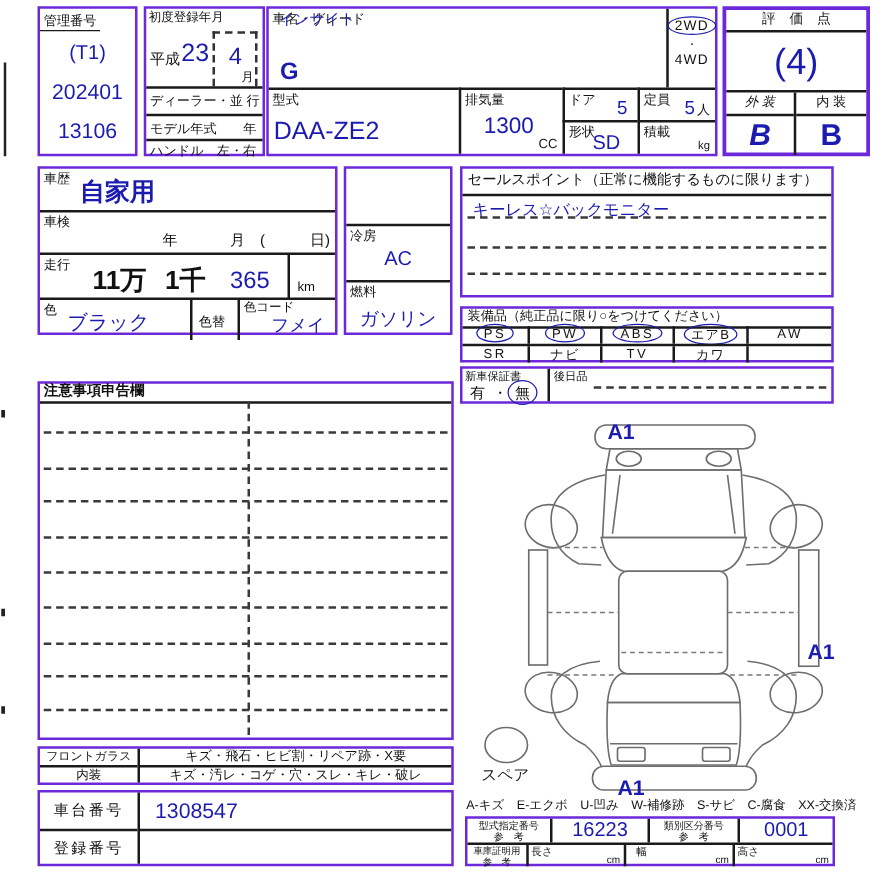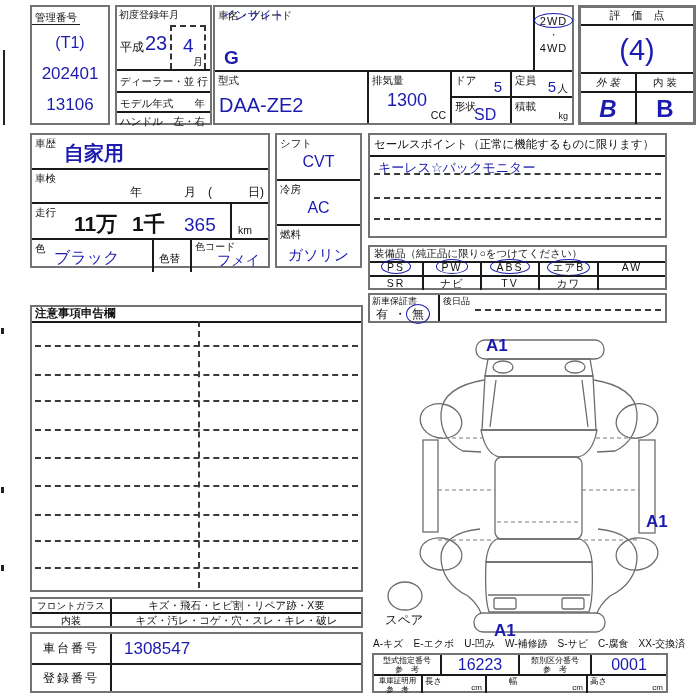--- a/index.html
+++ b/index.html
@@ -1,18 +1,18 @@
 <!DOCTYPE html>
 <html><head>
 <meta charset="utf-8">
 <style>
   html,body{margin:0;padding:0;background:#fff;}
   body{font-family:"Liberation Sans","DejaVu Sans",sans-serif;color:#111;}
   #sheet{position:relative;width:700px;height:700px;background:#ffffff;overflow:hidden;}
-  .b{position:absolute;box-sizing:border-box;border:2px solid #737373;background:#fff;}
+  .b{position:absolute;box-sizing:border-box;border:2px solid #6d28d9;background:#fff;}
   .a{position:absolute;box-sizing:border-box;}
   .lab{font-size:10.5px;color:#111;line-height:1.15;}
   .blue{color:#1b1bb0;}
   .ctr{text-align:center;}
   .dashh{border-top:2px dashed #3a3a3a;}
   .dashv{border-left:2px dashed #3a3a3a;}
   .bt{border-top:2px solid #1a1a1a;}
   .bl{border-left:2px solid #1a1a1a;}
   .br{border-right:2px solid #1a1a1a;}
   .bb{border-bottom:2px solid #1a1a1a;}
@@ -145,24 +145,20 @@
       </div>
       <div class="a bl" style="left:158px;top:0;width:78px;height:32px;">
         <span class="lab" style="position:absolute;left:3px;top:1px;font-size:10px;">色コード</span>
         <span class="blue" style="position:absolute;right:8px;bottom:2px;font-size:14px;">フメイ</span>
       </div>
     </div>
   </div>
 
 
   <div class="b" style="left:275px;top:133px;width:87px;height:135px;">
-    <div class="a" style="left:0;top:0;width:83px;height:44px;">
-      <span class="lab" style="position:absolute;left:3px;top:2px;">シフト</span>
-      <span class="blue ctr" style="position:absolute;left:0;right:0;top:18px;font-size:16px;">CVT</span>
-    </div>
     <div class="a bt" style="left:0;top:44px;width:83px;height:45px;">
       <span class="lab" style="position:absolute;left:3px;top:2px;">冷房</span>
       <span class="blue ctr" style="position:absolute;left:0;right:0;top:18px;font-size:16px;">AC</span>
     </div>
     <div class="a bt" style="left:0;top:89px;width:83px;height:42px;">
       <span class="lab" style="position:absolute;left:3px;top:2px;">燃料</span>
       <span class="blue ctr" style="position:absolute;left:0;right:0;top:20px;font-size:15px;">ガソリン</span>
     </div>
   </div>
 
@@ -311,21 +307,21 @@
         <div class="lab" style="font-size:8px;margin-top:1px;">類別区分番号</div>
         <div class="lab" style="font-size:8px;">参　考</div>
       </div>
       <div class="a blue ctr" style="left:218px;width:74px;height:19px;font-size:16px;line-height:19px;">0001</div>
     </div>
     <div class="a bt" style="left:0;top:19px;width:292px;height:17px;">
       <div class="a br ctr" style="left:0;width:49px;height:17px;">
         <div class="lab" style="font-size:7.5px;margin-top:1px;">車庫証明用</div>
         <div class="lab" style="font-size:7.5px;">参　考</div>
       </div>
-      <div class="a br" style="left:49px;width:64px;height:17px;">
+      <div class="a br" style="left:49px;width:78px;height:17px;">
         <span class="lab" style="position:absolute;left:2px;top:1px;font-size:8.5px;">長さ</span>
         <span class="lab" style="position:absolute;right:3px;bottom:1px;font-size:8px;">cm</span>
       </div>
       <div class="a br" style="left:133px;width:81px;height:17px;">
         <span class="lab" style="position:absolute;left:2px;top:1px;font-size:8.5px;">幅</span>
         <span class="lab" style="position:absolute;right:3px;bottom:1px;font-size:8px;">cm</span>
       </div>
       <div class="a" style="left:214px;width:78px;height:17px;">
         <span class="lab" style="position:absolute;left:2px;top:1px;font-size:8.5px;">高さ</span>
         <span class="lab" style="position:absolute;right:3px;bottom:1px;font-size:8px;">cm</span>

